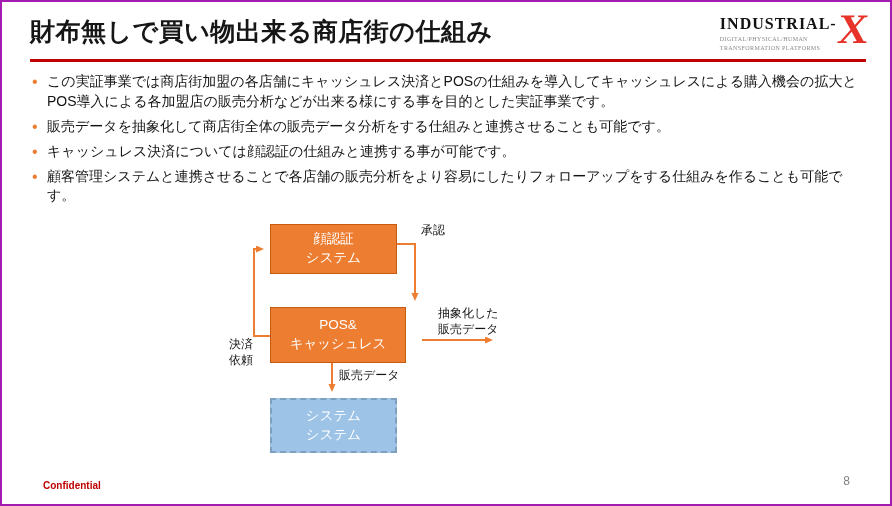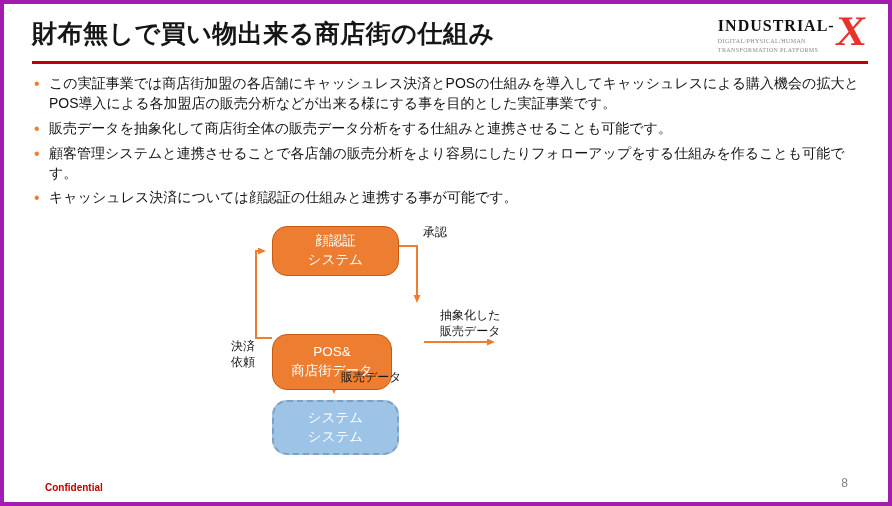--- a/index.html
+++ b/index.html
@@ -2,21 +2,21 @@
 <html><head>
 <meta charset="utf-8">
 <style>
   * { box-sizing: border-box; margin: 0; padding: 0; }
   html, body { background: #e9e9e9; }
   body { font-family: "Liberation Sans", "DejaVu Sans", sans-serif; }
   .page {
     position: relative;
     width: 892px; height: 506px;
     background: #ffffff;
-    border: 4px solid #a21caf;
+    border: 2px solid #a21caf;
     overflow: hidden;
     margin: 0 auto;
   }
   
   .slide-title {
     position: absolute; left: 28px; top: 13px;
     font-size: 25px; font-weight: bold; color: #161616;
     letter-spacing: 0.5px;
   }
   .title-rule {
@@ -40,26 +40,26 @@
   }
   .bullets li::before {
     content: "\2022";
     position: absolute; left: 2px; top: -1px;
     color: #ED7D31; font-size: 16px;
   }
   
   .dbox {
     position: absolute; display: flex; flex-direction: column;
     justify-content: center; align-items: center;
-    color: #ffffff; font-size: 13.5px; line-height: 1.4; text-align: center; border-radius: 15px;
+    color: #ffffff; font-size: 13.5px; line-height: 1.4; text-align: center;
   }
   .dbox.orange { background: #ED7D31; border: 1px solid #C55A11; }
   .dbox.blue   { background: #9DC3E6; border: 2px dashed #7F9FBF; }
   .box-face   { left: 268px; top: 222px; width: 127px; height: 50px; }
-  .box-pos    { left: 268px; top: 305px; width: 120px; height: 56px; margin-top: 25px; }
+  .box-pos    { left: 268px; top: 305px; width: 136px; height: 56px; }
   .box-street { left: 497px; top: 307px; width: 136px; height: 56px; }
   .box-crm    { left: 268px; top: 396px; width: 127px; height: 55px; }
   
   .arrows { position: absolute; left: 0; top: 0; width: 892px; height: 506px; pointer-events: none; }
   
   .edge-label { position: absolute; font-size: 12px; color: #141414; line-height: 1.3; }
   .lab-approval  { left: 399px; top: 221px; margin-left: 20px; }
   .lab-payment   { left: 227px; top: 335px; }
   .lab-abstract  { left: 436px; top: 304px; }
   .lab-sales     { left: 337px; top: 366px; }
@@ -93,22 +93,22 @@
         <span style="display:block">DIGITAL/PHYSICAL/HUMAN</span>
         <span style="display:block">TRANSFORMATION PLATFORMS</span>
       </div>
     </div>
     <div class="logo-x">X</div>
   </div>
 
   <ul class="bullets">
     <li><span>この実証事業では商店街加盟の各店舗にキャッシュレス決済とPOSの仕組みを導入してキャッシュレスによる購入機会の拡大とPOS導入による各加盟店の販売分析などが出来る様にする事を目的とした実証事業です。</span></li>
     <li><span>販売データを抽象化して商店街全体の販売データ分析をする仕組みと連携させることも可能です。</span></li>
+    <li><span>キャッシュレス決済については顔認証の仕組みと連携する事が可能です。</span></li>
     <li><span>顧客管理システムと連携させることで各店舗の販売分析をより容易にしたりフォローアップをする仕組みを作ることも可能です。</span></li>
-    <li><span>キャッシュレス決済については顔認証の仕組みと連携する事が可能です。</span></li>
   </ul>
 
   <svg class="arrows" viewBox="0 0 892 506" xmlns="http://www.w3.org/2000/svg">
     <defs>
       <marker id="ah" markerWidth="9" markerHeight="9" refX="6" refY="3.5" orient="auto" markerUnits="userSpaceOnUse">
         <path d="M0,0 L8,3.5 L0,7 Z" fill="#ED7D31"></path>
       </marker>
     </defs>
 
     <path d="M 268 334 L 252 334 L 252 247 L 260 247" fill="none" stroke="#ED7D31" stroke-width="2" marker-end="url(#ah)"></path>
@@ -119,21 +119,21 @@
 
     <path d="M 330 361 L 330 388" fill="none" stroke="#ED7D31" stroke-width="2" marker-end="url(#ah)"></path>
   </svg>
 
   <div class="dbox orange box-face">
     <span>顔認証</span>
     <span>システム</span>
   </div>
   <div class="dbox orange box-pos">
     <span>POS&amp;</span>
-    <span>商店街データ</span>
+    <span>キャッシュレス</span>
   </div>
   <div class="dbox blue box-crm">
     <span>システム</span>
     <span>システム</span>
   </div>
 
   <div class="edge-label lab-approval">承認</div>
   <div class="edge-label lab-payment">
     <span>決済</span>
     <span>依頼</span>

